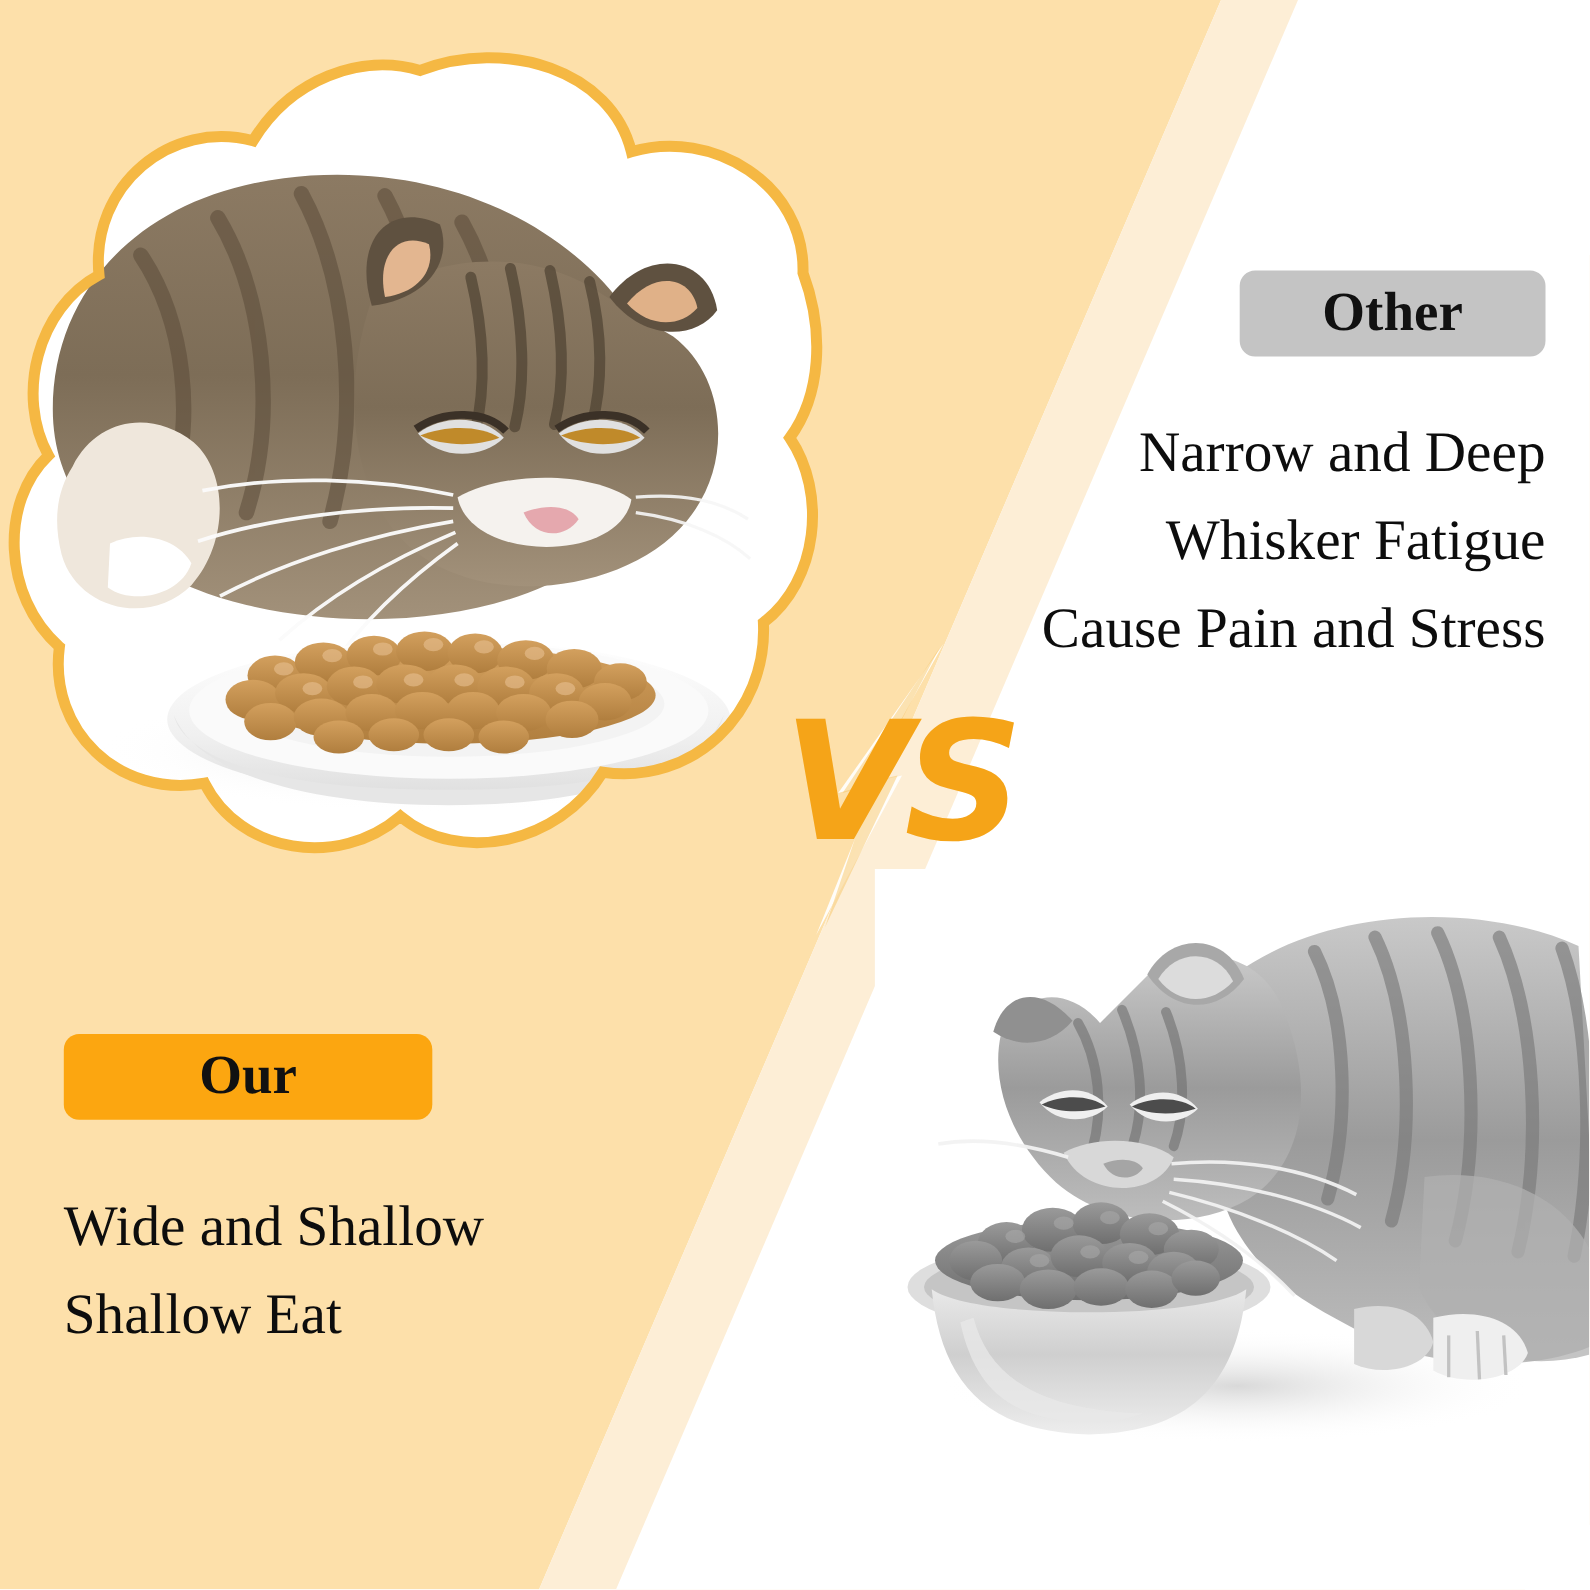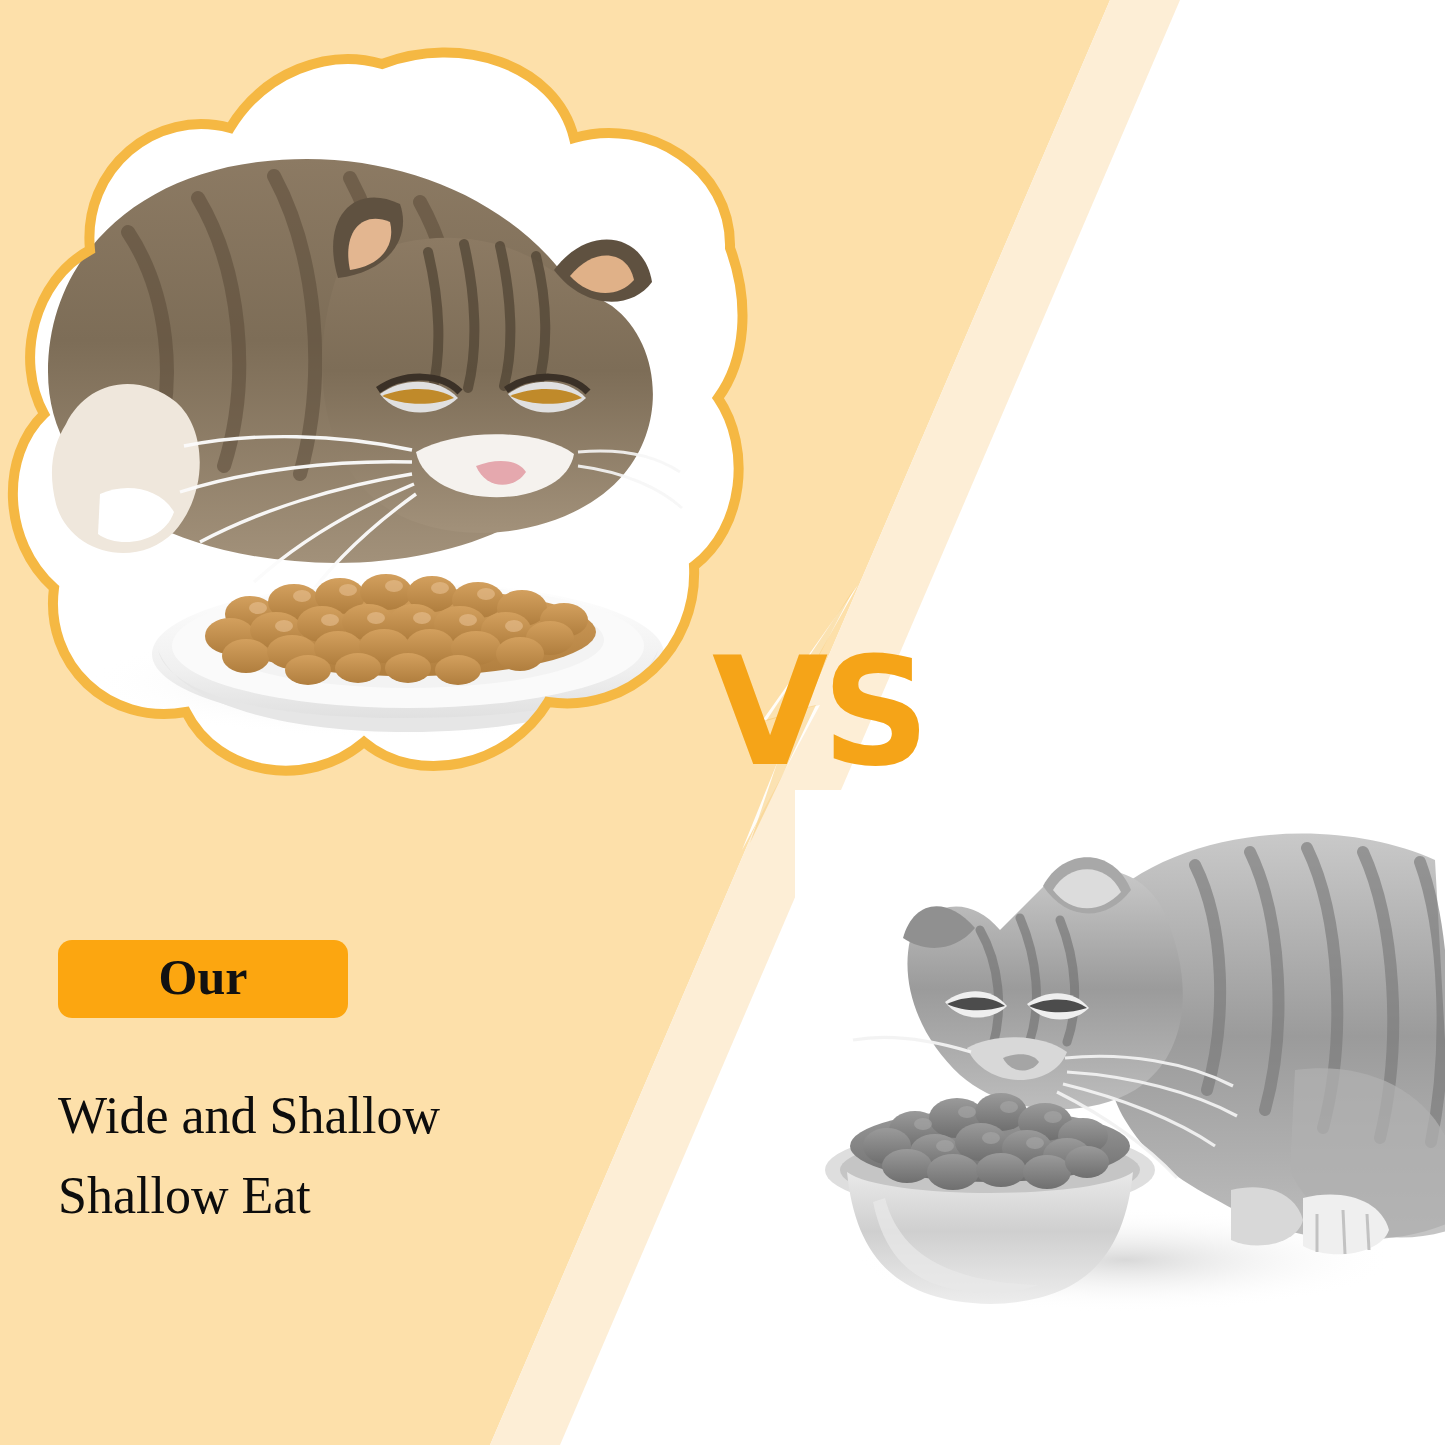--- a/index.html
+++ b/index.html
@@ -67,20 +67,21 @@
     inset: 0;
     width: 100%;
     height: 100%;
   }
   .vs-text {
     position: absolute;
     left: 22px;
     top: 52px;
     font-family: "DejaVu Sans", sans-serif;
     font-weight: bold;
+    font-style: italic;
     font-size: 150px;
     line-height: 150px;
     letter-spacing: -6px;
     color: #f5a418;
     user-select: none;
   }
 
   
   .col-other {
     position: absolute;
@@ -114,21 +115,21 @@
   
   .col-our {
     position: absolute;
     left: 58px;
     top: 940px;
     width: 640px;
     text-align: left;
   }
   .badge-our {
     background: #fca610;
-    width: 290px;
+    width: 335px;
     padding: 12px 0 16px;
     font-size: 50px;
     line-height: 50px;
   }
   .col-our .spec-list { margin-top: 58px; }
   
   .photo-gray {
     position: absolute;
     left: 795px;
     top: 790px;
@@ -427,20 +428,28 @@
   </div>
 
   <div class="vs-block">
     <svg viewBox="0 0 230 265" xmlns="http://www.w3.org/2000/svg">
       <path d="M168 0 L 96 128 L 130 120 L 52 265 L 108 126 L 72 136 Z" fill="#ffffff" opacity="0.92"></path>
       <path d="M164 4 L 100 126 L 126 120 L 60 258 L 104 128 L 76 136 Z" fill="#f7c15a" opacity="0.45"></path>
     </svg>
     <div class="vs-text">VS</div>
   </div>
 
+  <div class="col-other">
+    <div class="badge badge-other">Other</div>
+    <div class="spec-list">
+      <span class="spec-line">Narrow and Deep</span>
+      <span class="spec-line">Whisker Fatigue</span>
+      <span class="spec-line">Cause Pain and Stress</span>
+    </div>
+  </div>
 
   <div class="col-our">
     <div class="badge badge-our">Our</div>
     <div class="spec-list">
       <span class="spec-line">Wide and Shallow</span>
       <span class="spec-line">Shallow Eat</span>
     </div>
   </div>
 
 </div>

